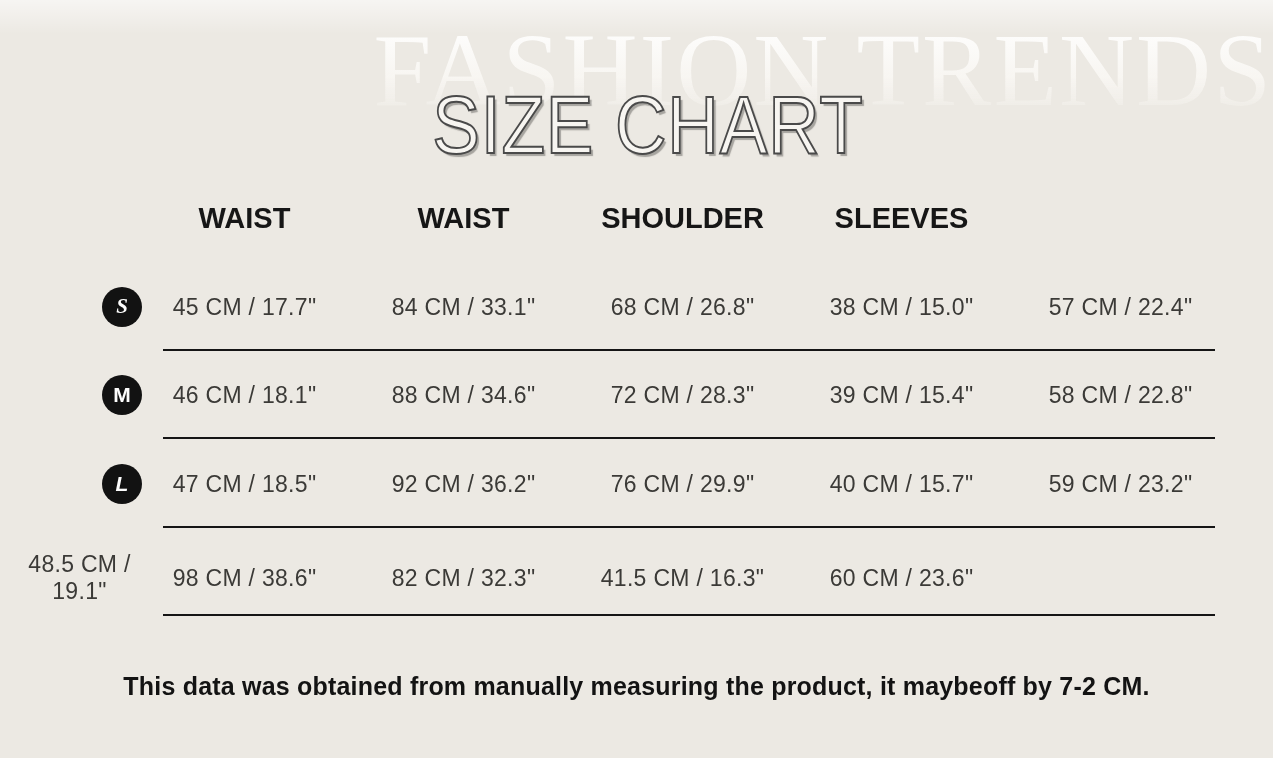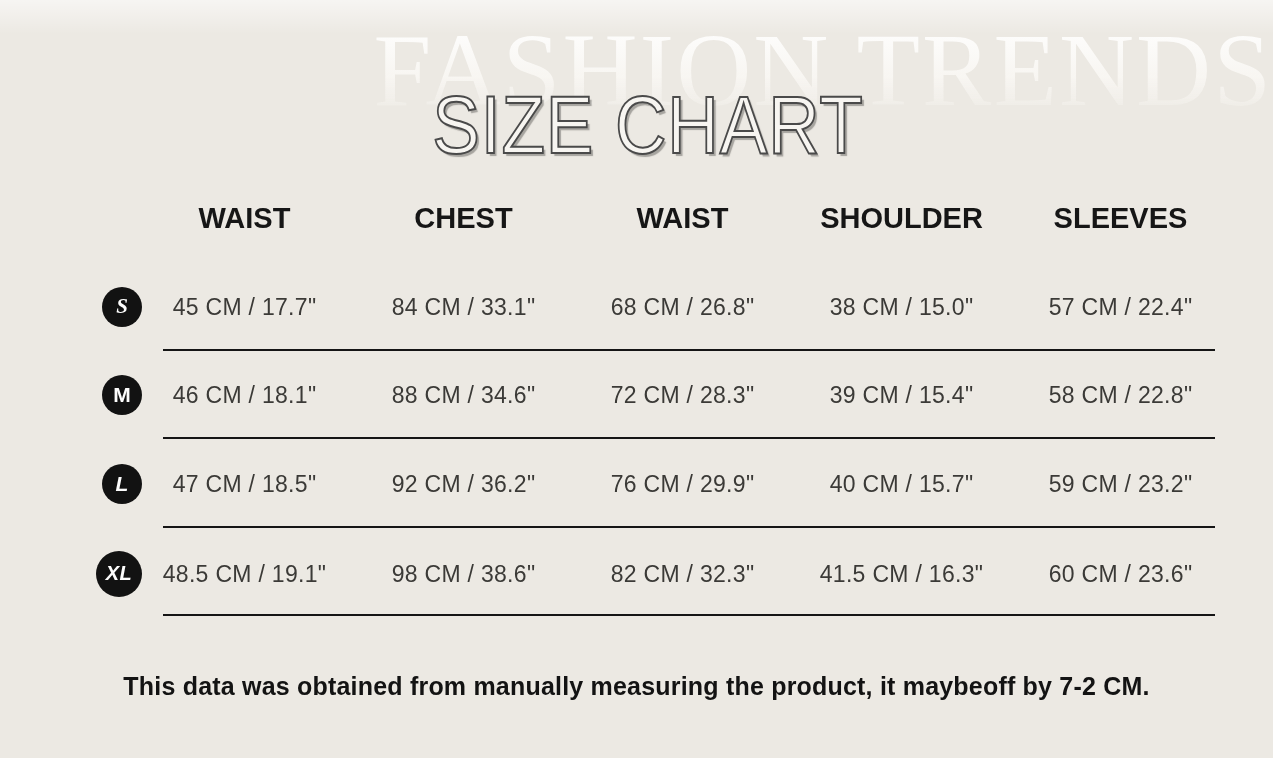--- a/index.html
+++ b/index.html
@@ -106,21 +106,20 @@
 
   <div class="watermark">FASHION TRENDS</div>
 
   <div class="title">
     <span class="title-inner">SIZE CHART</span>
   </div>
 
   <div class="trow header">
     <div class="badge-cell"></div>
     <div class="hcell">WAIST</div>
-    <div class="hcell">CHEST</div>
     <div class="hcell">WAIST</div>
     <div class="hcell">SHOULDER</div>
     <div class="hcell">SLEEVES</div>
   </div>
 
   <div class="trow r0">
     <div class="badge-cell">
       <span class="badge">S</span>
     </div>
     <div class="cell">45 CM / 17.7"</div>
@@ -149,23 +148,20 @@
     </div>
     <div class="cell">47 CM / 18.5"</div>
     <div class="cell">92 CM / 36.2"</div>
     <div class="cell">76 CM / 29.9"</div>
     <div class="cell">40 CM / 15.7"</div>
     <div class="cell">59 CM / 23.2"</div>
   </div>
   <div class="divider d2"></div>
 
   <div class="trow r3">
-    <div class="badge-cell">
-      <span class="badge">XL</span>
-    </div>
     <div class="cell">48.5 CM / 19.1"</div>
     <div class="cell">98 CM / 38.6"</div>
     <div class="cell">82 CM / 32.3"</div>
     <div class="cell">41.5 CM / 16.3"</div>
     <div class="cell">60 CM / 23.6"</div>
   </div>
   <div class="divider d3"></div>
 
   <div class="footer">This data was obtained from manually measuring the product, it maybeoff by 7-2 CM.</div>
 

